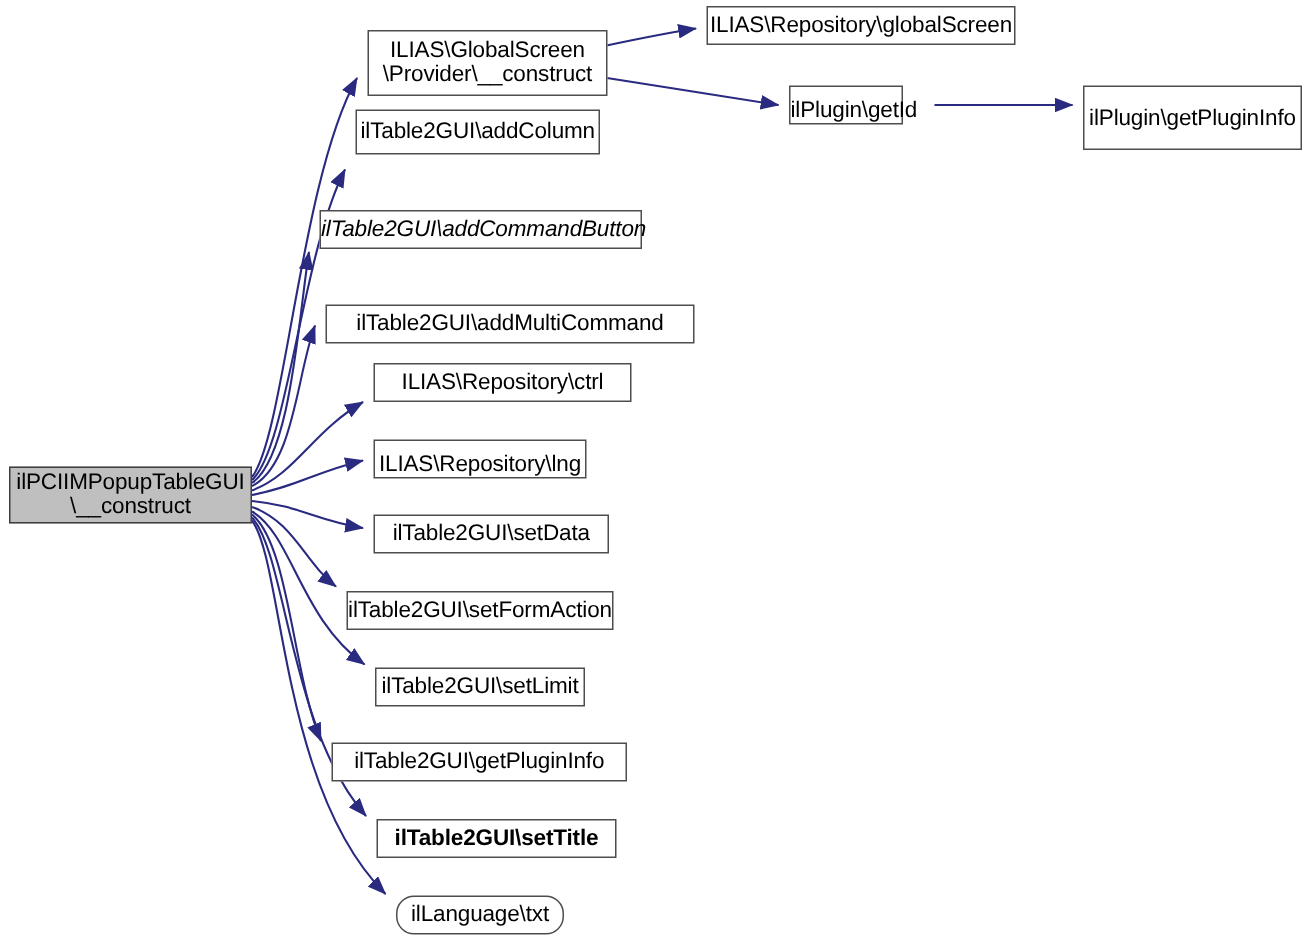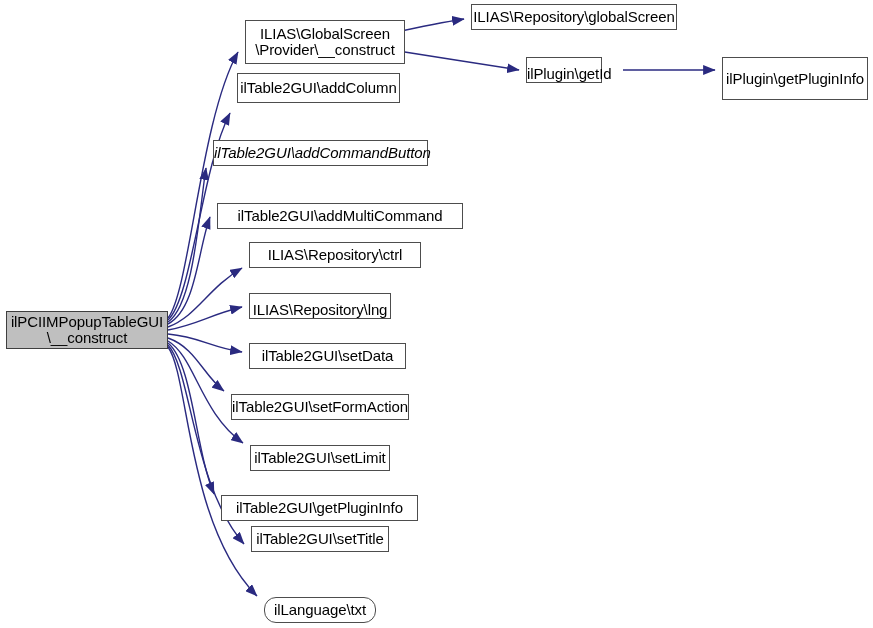--- a/index.html
+++ b/index.html
@@ -88,17 +88,17 @@
       <div class="node" style="left: 722px; top: 57px; width: 146px; height: 43px;"><span class="node-label">ilPlugin\getPluginInfo</span></div>
       <div class="node" style="left: 237px; top: 73px; width: 163px; height: 30px; justify-content: flex-end;"><span class="node-label">ilTable2GUI\addColumn</span></div>
       <div class="node" style="left: 213px; top: 140px; width: 215px; height: 26px; font-style: italic;"><span class="node-label">ilTable2GUI\addCommandButton</span></div>
       <div class="node" style="left: 217px; top: 191px; width: 246px; height: 26px; margin-top: 12px;"><span class="node-label">ilTable2GUI\addMultiCommand</span></div>
       <div class="node" style="left: 249px; top: 242px; width: 172px; height: 26px;"><span class="node-label">ILIAS\Repository\ctrl</span></div>
       <div class="node" style="left: 249px; top: 293px; width: 142px; height: 26px; align-items: flex-end;"><span class="node-label">ILIAS\Repository\lng</span></div>
       <div class="node" style="left: 249px; top: 343px; width: 157px; height: 26px;"><span class="node-label">ilTable2GUI\setData</span></div>
       <div class="node" style="left: 231px; top: 394px; width: 178px; height: 26px;"><span class="node-label">ilTable2GUI\setFormAction</span></div>
       <div class="node" style="left: 250px; top: 445px; width: 140px; height: 26px;"><span class="node-label">ilTable2GUI\setLimit</span></div>
       <div class="node" style="left: 221px; top: 495px; width: 197px; height: 26px;"><span class="node-label">ilTable2GUI\getPluginInfo</span></div>
-      <div class="node" style="left: 251px; top: 526px; width: 138px; height: 26px;"><span class="node-label">ilTable2GUI\setTitle</span></div>
+      <div class="node" style="left: 251px; top: 546px; width: 160px; height: 26px; font-weight: bold;"><span class="node-label">ilTable2GUI\setTitle</span></div>
       <div class="node" style="left: 264px; top: 597px; width: 112px; height: 26px; border-radius: 12px;"><span class="node-label">ilLanguage\txt</span></div>
     </div>
 
 </div>
 
 </body></html>

